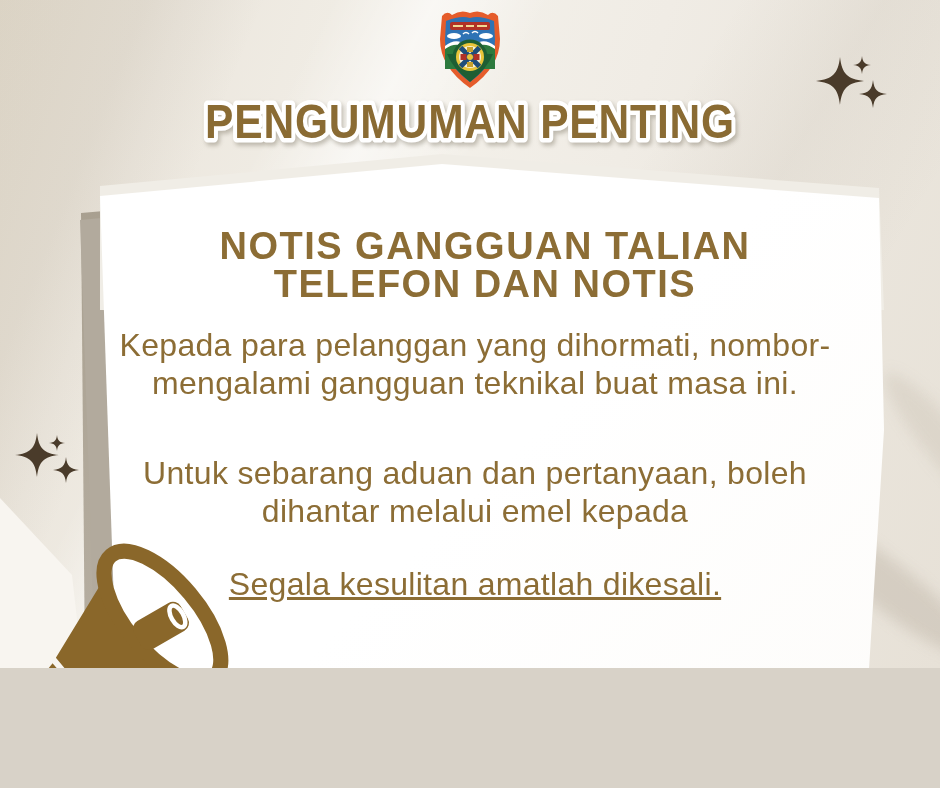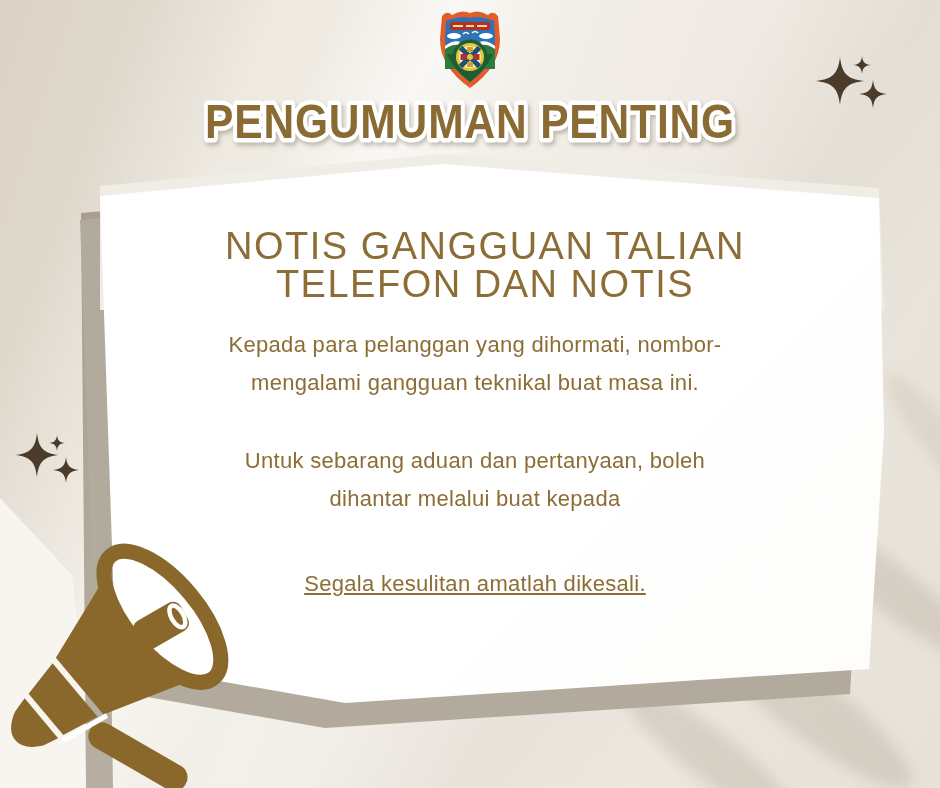--- a/index.html
+++ b/index.html
@@ -1,17 +1,17 @@
 <!DOCTYPE html>
 <html><head>
 <meta charset="utf-8">
 <style>
   html,body{margin:0;padding:0;background:#d8d2c8;}
   .poster{
-    position:relative;width:940px;height:788px;overflow:hidden;
+    position:relative;width:940px;height:668px;overflow:hidden;
     font-family:"Liberation Sans","DejaVu Sans",sans-serif;
   }
   .abs{position:absolute;}
   
   .wall{
     inset:0;
     background:linear-gradient(108deg,#e6dfd1 0%,#ece7de 16%,#f3f0e9 40%,#f0ece5 58%,#eae5dc 82%,#e7e1d7 100%);
   }
   .streaks{
     inset:0;
@@ -59,28 +59,28 @@
     font-family:"Liberation Sans","DejaVu Sans",sans-serif;
     font-weight:bold;
     fill:#8a6b33;
     stroke:#ffffff;stroke-width:9px;stroke-linejoin:round;
     paint-order:stroke;
     letter-spacing:1px;
   }
   .title-svg{filter:drop-shadow(2px 3px 2px rgba(95,85,65,0.35));}
   .heading{
     left:95px;top:227px;width:780px;text-align:center;
-    color:#8c6d35;font-weight:normal;font-size:38px;line-height:38px;letter-spacing:1.5px;
+    color:#8c6d35;font-weight:bold;font-size:38px;line-height:38px;letter-spacing:1.5px;
   }
   .bodytext{
     left:90px;width:770px;text-align:center;
-    color:#8c6d35;font-size:22px;line-height:38px;letter-spacing:0.3px;
+    color:#8c6d35;font-size:32px;line-height:38px;letter-spacing:0.3px;
   }
   .p1{top:326px;}
-  .p2{top:442px;}
+  .p2{top:454px;}
   .p3{top:565px;text-decoration:underline;}
   .sparkles path{fill:#4a3b2a;}
 </style>
 </head>
 <body>
 
 <div class="poster">
 
   <div class="abs wall"></div>
   <div class="abs streaks"></div>
@@ -134,21 +134,21 @@
     <div>TELEFON DAN NOTIS</div>
   </div>
 
   <div class="abs bodytext p1">
     <div>Kepada para pelanggan yang dihormati, nombor-</div>
     <div>mengalami gangguan teknikal buat masa ini.</div>
   </div>
 
   <div class="abs bodytext p2">
     <div>Untuk sebarang aduan dan pertanyaan, boleh</div>
-    <div>dihantar melalui buat kepada</div>
+    <div>dihantar melalui emel kepada</div>
   </div>
 
   <div class="abs bodytext p3">
     <div>Segala kesulitan amatlah dikesali.</div>
   </div>
 
   <svg class="abs sparkles" style="left:8px;top:428px;" width="85" height="72" viewBox="0 0 85 72">
     <path transform="translate(29,27) scale(22)" d="M0 -1 C0.08 -0.3 0.3 -0.08 1 0 C0.3 0.08 0.08 0.3 0 1 C-0.08 0.3 -0.3 0.08 -1 0 C-0.3 -0.08 -0.08 -0.3 0 -1 Z"></path>
     <path transform="translate(49,15) scale(8)" d="M0 -1 C0.08 -0.3 0.3 -0.08 1 0 C0.3 0.08 0.08 0.3 0 1 C-0.08 0.3 -0.3 0.08 -1 0 C-0.3 -0.08 -0.08 -0.3 0 -1 Z"></path>
     <path transform="translate(58,42) scale(13)" d="M0 -1 C0.08 -0.3 0.3 -0.08 1 0 C0.3 0.08 0.08 0.3 0 1 C-0.08 0.3 -0.3 0.08 -1 0 C-0.3 -0.08 -0.08 -0.3 0 -1 Z"></path>

